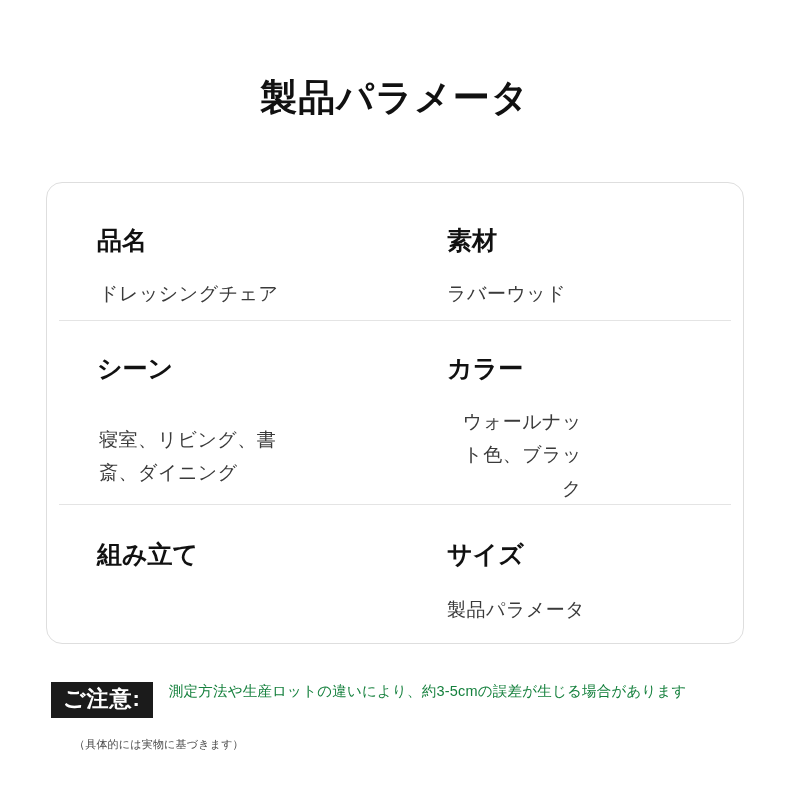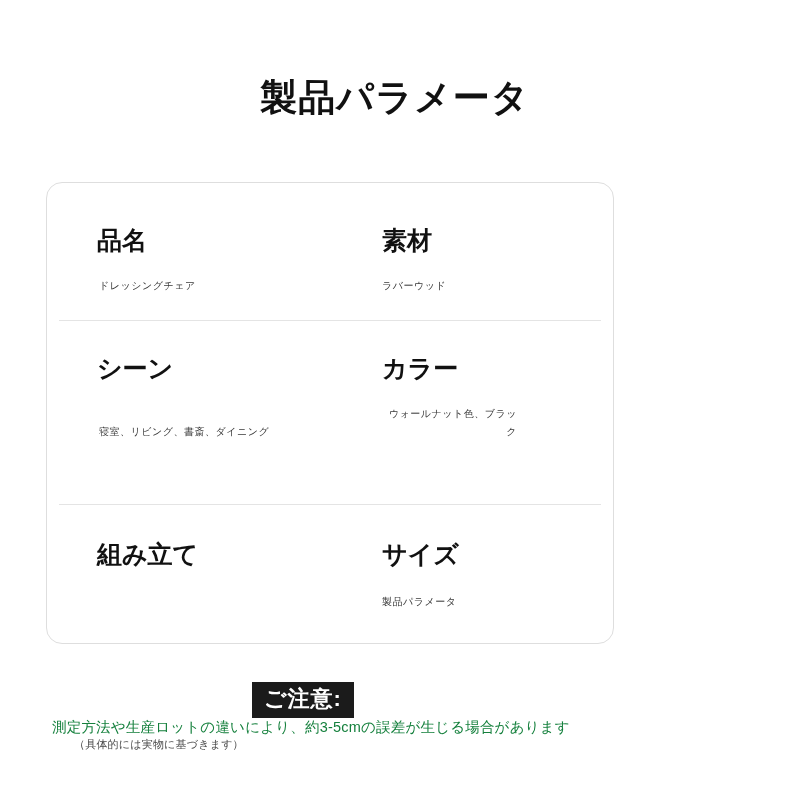--- a/index.html
+++ b/index.html
@@ -27,21 +27,21 @@
     letter-spacing: 1px;
     color: #111111;
     margin: 0;
     padding-top: 76px;
     line-height: 1.2;
   }
   .spec-card {
     position: absolute;
     left: 46px;
     top: 182px;
-    width: 568px;
+    width: 698px;
     height: 462px;
     box-sizing: border-box;
     border: 1px solid #dedede;
     border-radius: 16px;
     background: #ffffff;
   }
   .spec-row {
     display: flex;
     box-sizing: border-box;
     height: 137px;
@@ -67,21 +67,21 @@
   .spec-cell.right {
     padding-left: 52px;
   }
   .spec-label {
     font-size: 25px;
     font-weight: bold;
     color: #111111;
     line-height: 1.2;
   }
   .spec-value {
-    font-size: 10px;
+    font-size: 19px;
     color: #3a3a3a;
     line-height: 1.75;
     letter-spacing: 0.5px;
   }
   
   .row-1 .spec-cell { padding-top: 42px; }
   .row-1 .spec-value { margin-top: 22px; padding-left: 2px; }
   .row-1 .spec-cell.right .spec-value { padding-left: 0; }
 
   
@@ -90,25 +90,23 @@
   .row-2 .spec-cell.left .spec-value { max-width: 210px; padding-left: 2px; margin-top: 40px; }
   .row-2 .spec-cell.right .spec-value { max-width: 135px; text-align: right; }
 
   
   .row-3 .spec-cell { padding-top: 34px; }
   .row-3 .spec-value { margin-top: 24px; padding-left: 4px; }
   .row-3 .spec-cell.right .spec-value { padding-left: 0; }
 
   .notice {
     position: absolute;
-    left: 36px;
+    left: 51px;
     top: 682px;
     display: flex;
-    align-items: center;
-    flex-direction: column;
   }
   .notice-badge {
     background: #1b1b1b;
     color: #ffffff;
     font-size: 22px;
     font-weight: bold;
     padding: 5px 12px 7px 12px;
     letter-spacing: 1px;
     line-height: 1.1;
     white-space: nowrap;

